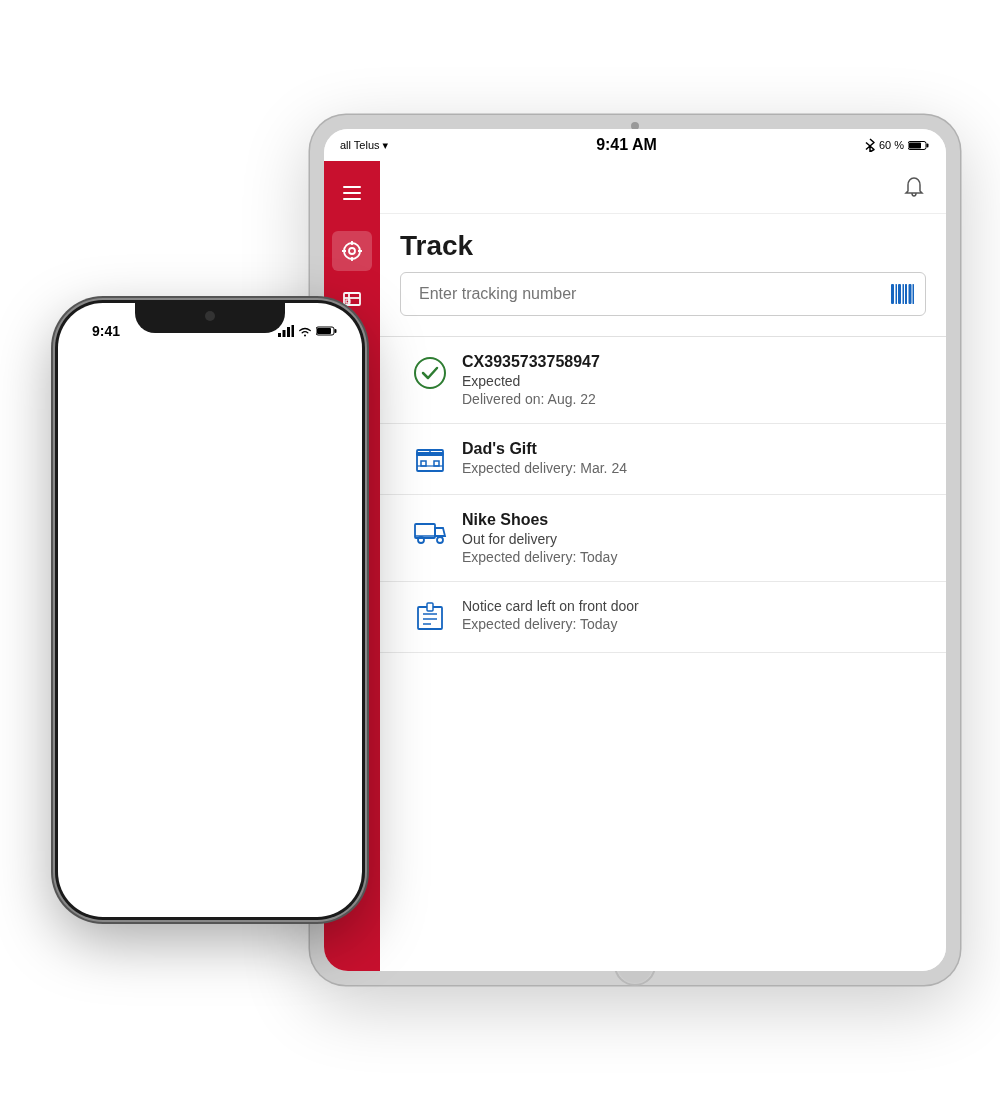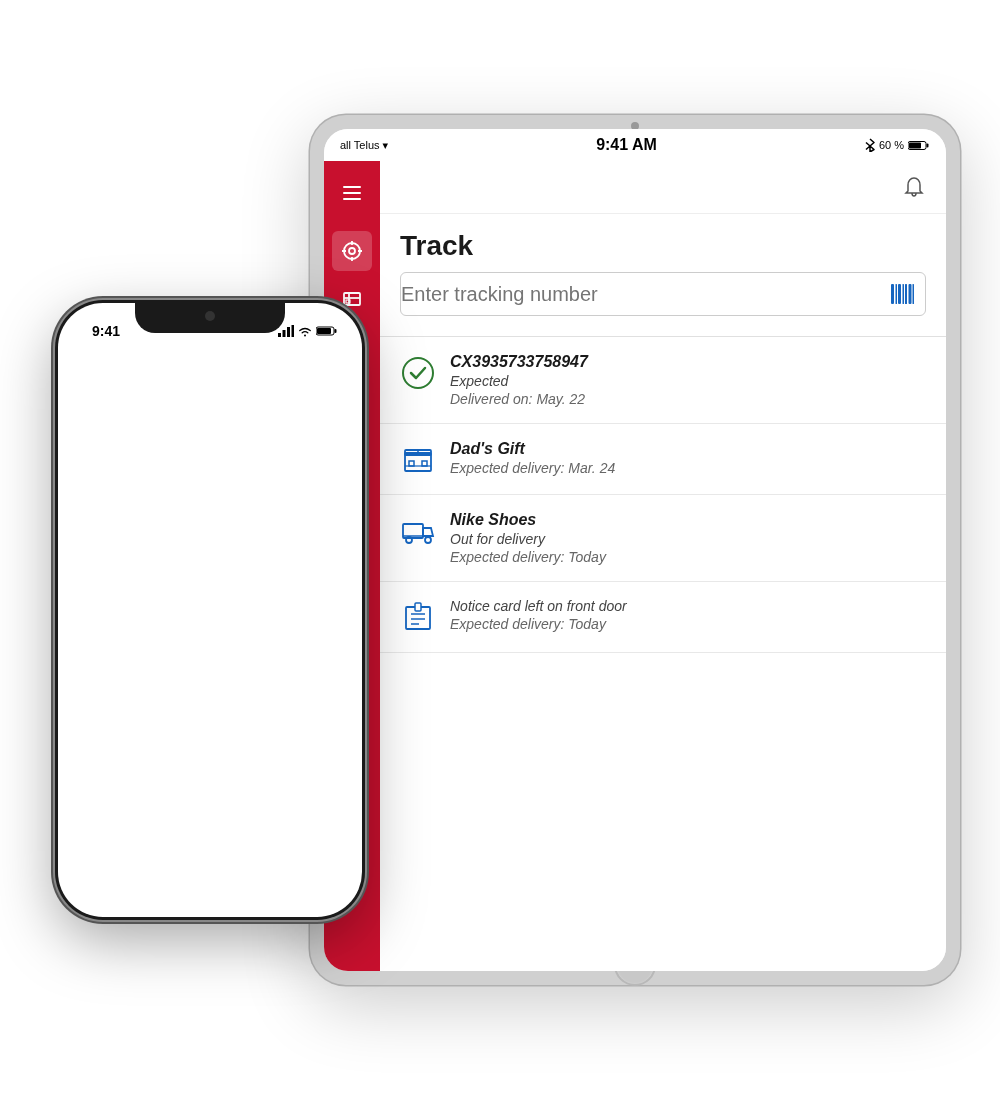--- a/index.html
+++ b/index.html
@@ -268,46 +268,45 @@
     
     .tracking-input-wrap {
       margin: 0 20px 20px;
       position: relative;
     }
     .tracking-input {
       width: 100%;
       height: 44px;
       border: 1.5px solid #ccc;
       border-radius: 6px;
-      padding: 0 48px 0 0;
-      font-size: 20px;
+      padding: 0 48px 0 18px;
+      font-size: 16px;
       color: #15803d;
       background: #fff;
       outline: none;
     }
     .barcode-icon-wrap {
       position: absolute;
       right: 10px;
       top: 50%;
       transform: translateY(-50%);
       color: #1565c0;
     }
 
     
     .tracking-list {
       border-top: 1px solid #e0e0e0;
     }
     .tracking-item {
       display: flex;
       align-items: flex-start;
-      padding: 16px 20px;
+      padding: 16px 32px;
       border-bottom: 1px solid #e8e8e8;
       gap: 14px;
       cursor: pointer;
-      font-style: italic;
     }
     .tracking-icon {
       width: 36px;
       height: 36px;
       flex-shrink: 0;
       display: flex;
       align-items: center;
       justify-content: center;
       margin-top: 2px;
     }
@@ -486,21 +485,21 @@
               <div class="tracking-item">
                 <div class="tracking-icon">
                   <svg width="34" height="34" viewBox="0 0 34 34">
                     <circle cx="17" cy="17" r="15" stroke="#2e7d32" stroke-width="2" fill="none"></circle>
                     <polyline points="10,17 15,22 24,12" stroke="#2e7d32" stroke-width="2.5" fill="none" stroke-linecap="round" stroke-linejoin="round"></polyline>
                   </svg>
                 </div>
                 <div class="tracking-info">
                   <div class="tracking-title">CX3935733758947</div>
                   <div class="tracking-status">Expected</div>
-                  <div class="tracking-date">Delivered on: May. 22</div>
+                  <div class="tracking-date">Delivered on: Aug. 22</div>
                 </div>
               </div>
 
               <div class="tracking-item">
                 <div class="tracking-icon">
                   <svg width="34" height="34" viewBox="0 0 34 34">
                     <rect x="4" y="10" width="26" height="18" rx="1" stroke="#1565c0" stroke-width="1.8" fill="none"></rect>
                     <rect x="4" y="7" width="26" height="5" rx="1" stroke="#1565c0" stroke-width="1.8" fill="none"></rect>
                     <rect x="8" y="18" width="5" height="5" stroke="#1565c0" stroke-width="1.5" fill="none"></rect>
                     <rect x="21" y="18" width="5" height="5" stroke="#1565c0" stroke-width="1.5" fill="none"></rect>

